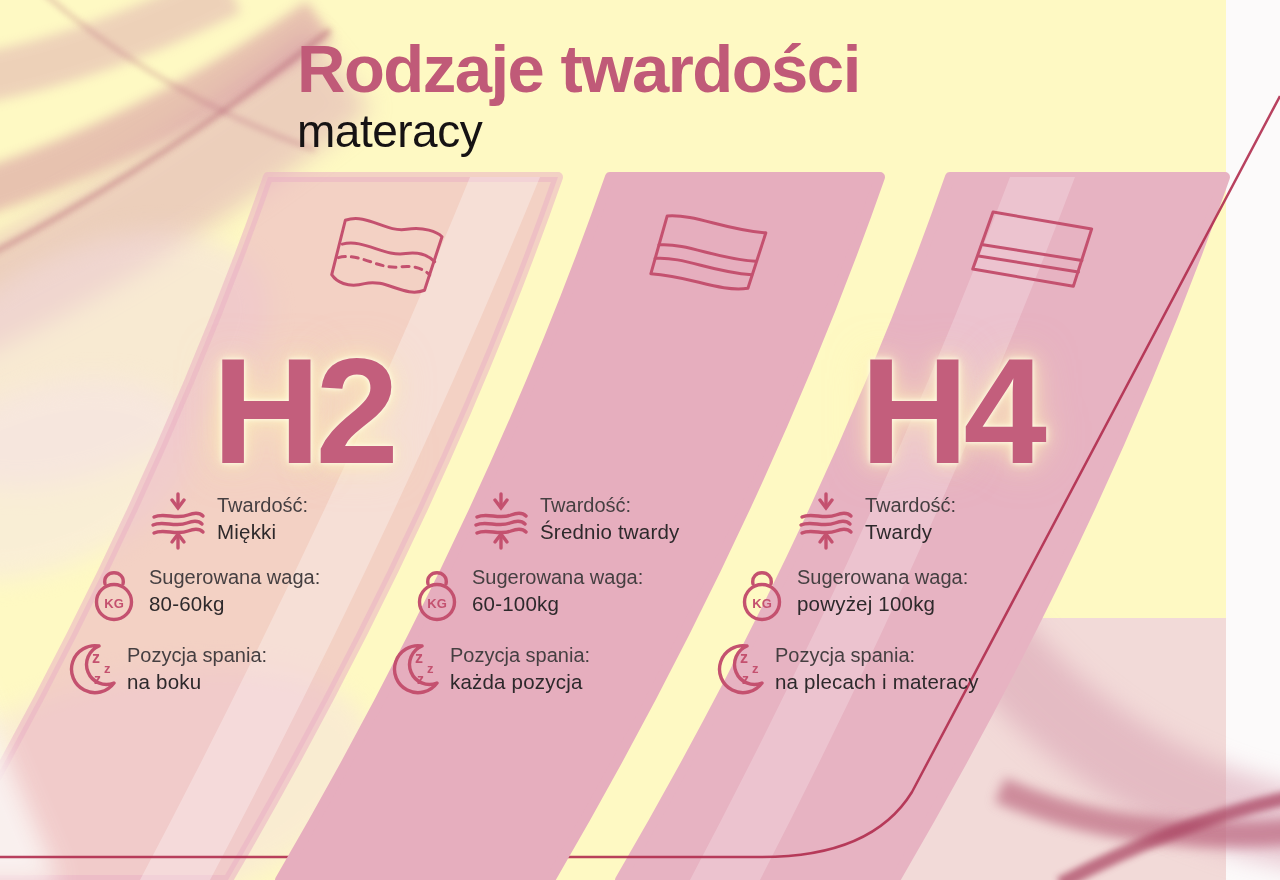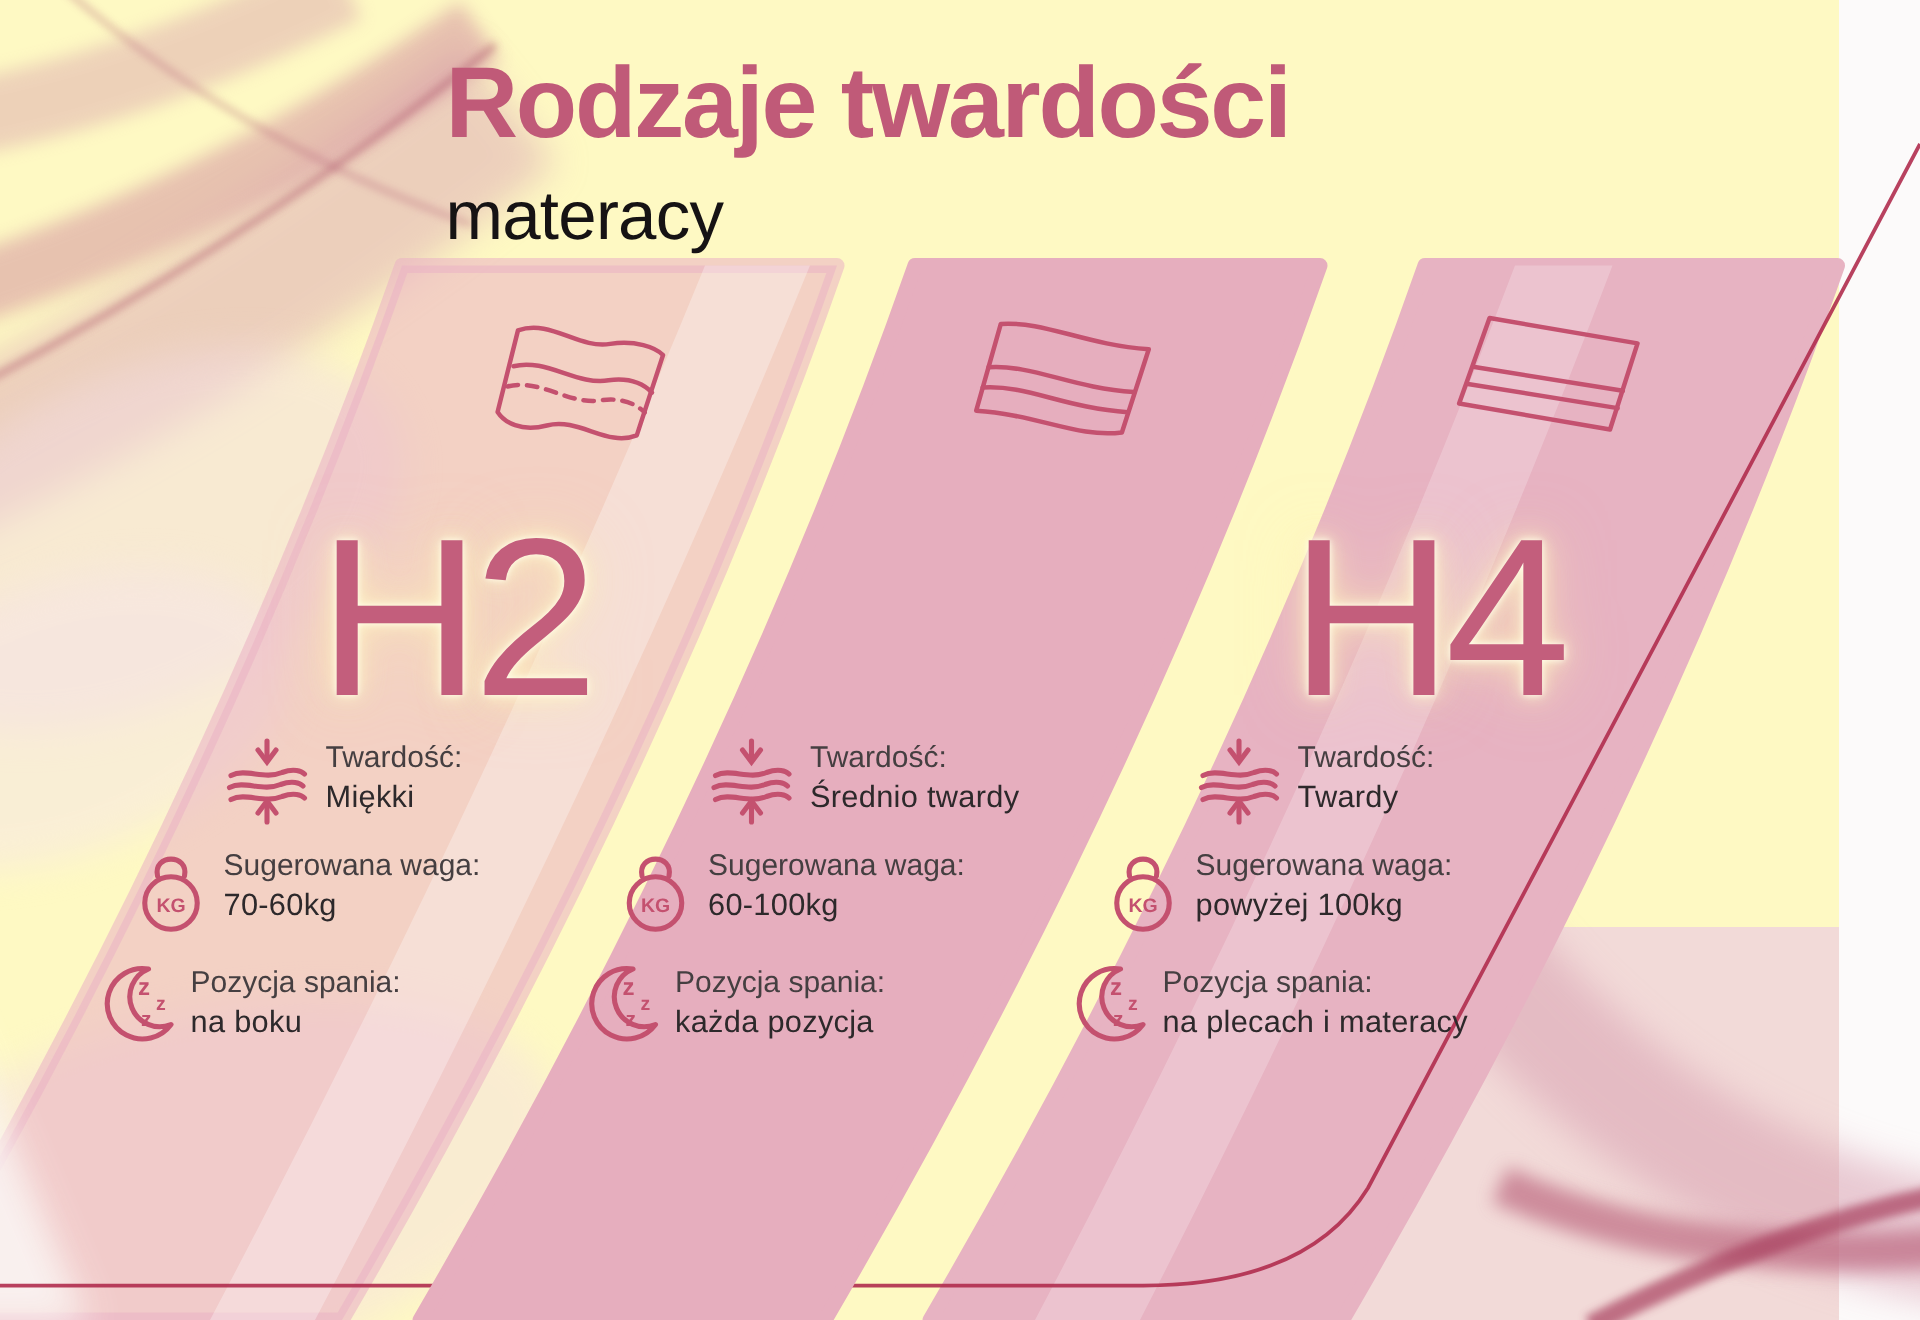--- a/index.html
+++ b/index.html
@@ -10,31 +10,31 @@
   }
   .bgsvg{position:absolute;left:0;top:0;z-index:1;}
   
   .title{position:absolute;left:297px;top:34px;z-index:8;}
   .title .main{
     font-size:67px;font-weight:600;letter-spacing:-1.5px;
     color:#c05a78;line-height:1.05;
   }
   .title .sub{
     font-size:46px;font-weight:500;letter-spacing:-0.5px;
-    color:#161314;line-height:1.0;margin-top:16px;
+    color:#161314;line-height:1.0;margin-top:4px;
   }
   
   .pc{position:absolute;left:0;top:0;width:1280px;height:880px;z-index:7;pointer-events:none;}
   .pc.p2{transform:translateX(0);}
   .pc.p3{transform:translateX(323px);}
   .pc.p4{transform:translateX(648px);}
   .mattress{position:absolute;left:322px;top:206px;width:132px;height:108px;}
   .big{
     position:absolute;left:183px;top:336px;width:240px;text-align:center;
-    font-size:150px;font-weight:normal;color:#c35e7c;letter-spacing:-5px;line-height:1;
+    font-size:150px;font-weight:bold;color:#c35e7c;letter-spacing:-5px;line-height:1;
     text-shadow:0 0 4px rgba(255,255,240,.95),0 0 10px rgba(255,248,210,.9),
                 0 0 22px rgba(255,242,185,.75),0 0 42px rgba(255,240,180,.5);
   }
   .row{position:absolute;display:flex;align-items:flex-start;}
   .row .txt{margin-left:11px;margin-top:1px;}
   .lbl{font-size:20px;color:#453f41;line-height:1.28;}
   .val{font-size:20.5px;font-weight:normal;color:#2d292b;line-height:1.3;letter-spacing:0.2px;}
   .row.r1{left:150px;top:492px;}
   .row.r2{left:90px;top:564px;}
   .row.r3{left:66px;top:642px;}
@@ -128,21 +128,21 @@
     </div>
 
     <div class="row r2">
       <svg class="icn" width="48" height="58" viewBox="0 0 48 58">
         <path d="M 15,20 C 12,5 36,5 33,20" fill="none" stroke="#c4516f" stroke-width="3.4" stroke-linecap="round"></path>
         <circle cx="24" cy="38" r="17.5" fill="none" stroke="#c4516f" stroke-width="3.4"></circle>
         <text x="24" y="44" text-anchor="middle" font-size="13" font-weight="bold" fill="#c4516f" font-family="Liberation Sans, sans-serif">KG</text>
       </svg>
       <div class="txt">
         <div class="lbl">Sugerowana waga:</div>
-        <div class="val">70-60kg</div>
+        <div class="val">80-60kg</div>
       </div>
     </div>
 
     <div class="row r3">
       <svg class="icn" width="50" height="54" viewBox="0 0 50 54">
         <path d="M 33,4 A 23.5,23.5 0 1 0 48,41 A 18.5,18.5 0 0 1 33,4 Z" fill="none" stroke="#c4516f" stroke-width="3.4" stroke-linejoin="round"></path>
         <text x="26" y="21" font-size="16" font-weight="bold" fill="#c4516f" font-family="Liberation Sans, sans-serif">z</text>
         <text x="38" y="31" font-size="13" font-weight="bold" fill="#c4516f" font-family="Liberation Sans, sans-serif">z</text>
         <text x="28" y="42" font-size="14" font-weight="bold" fill="#c4516f" font-family="Liberation Sans, sans-serif">z</text>
       </svg>

